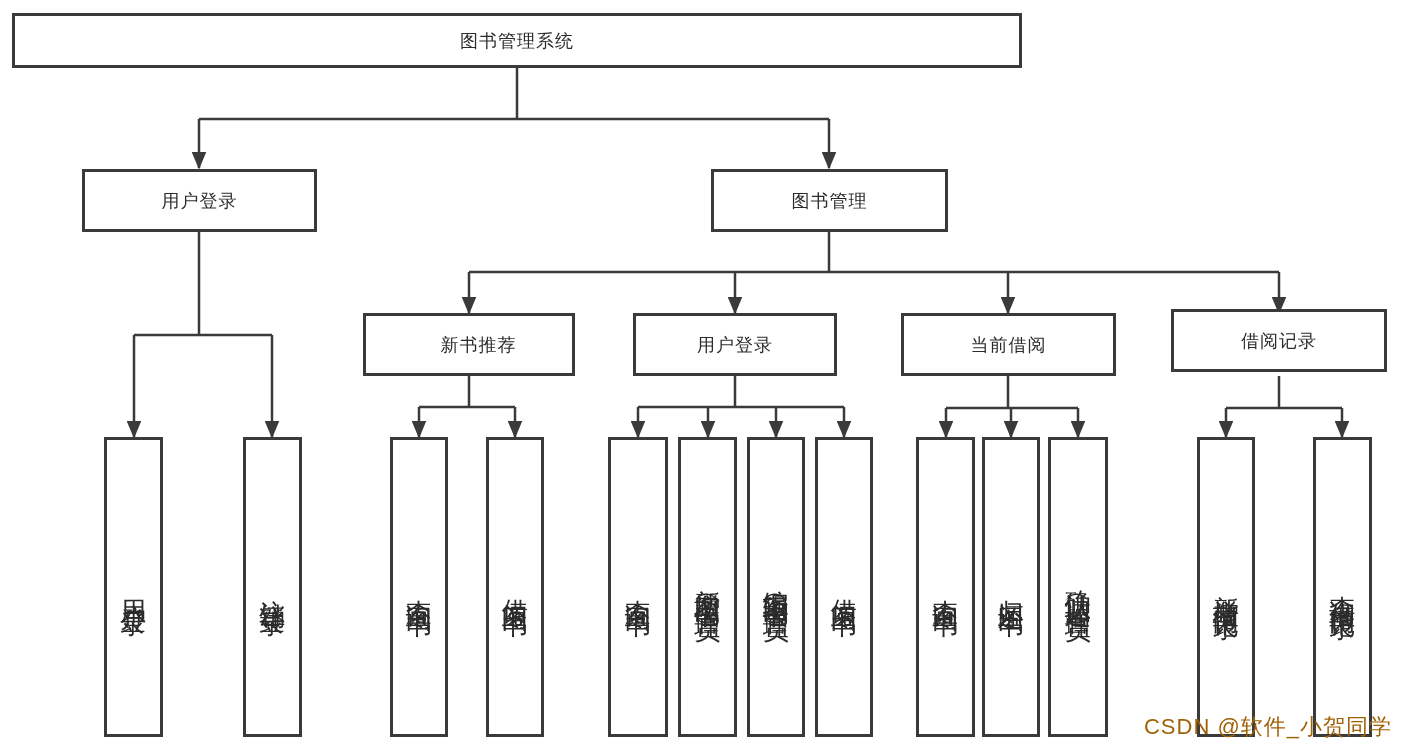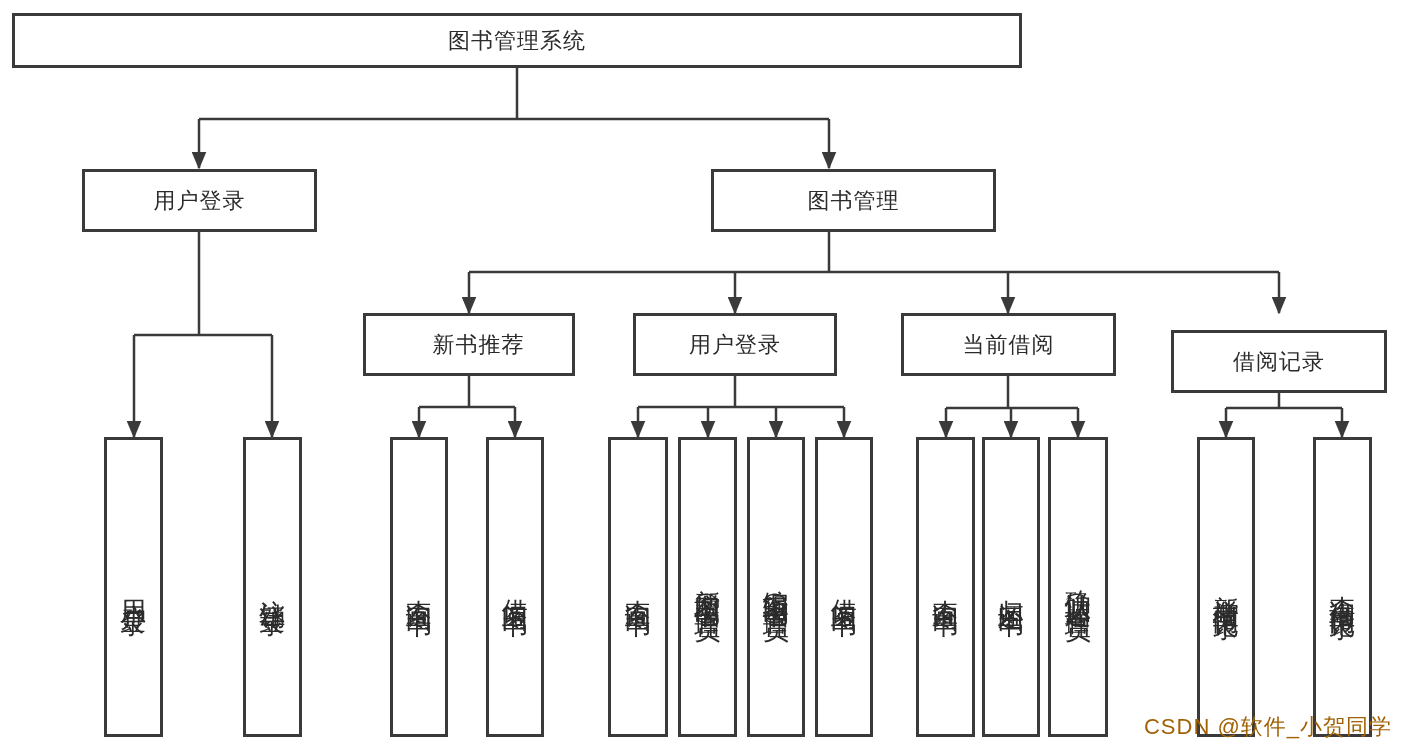--- a/index.html
+++ b/index.html
@@ -20,21 +20,21 @@
     position: absolute;
     box-sizing: border-box;
     border: 3px solid #3a3a3a;
     background: #ffffff;
     display: flex;
     align-items: center;
     justify-content: center;
     color: #2b2b2b;
   }
   .box.h {
-    font-size: 22px;
+    font-size: 18px;
     letter-spacing: 1px;
     white-space: nowrap;
     justify-content: center;
   }
   .box.v {
     writing-mode: vertical-rl;
     text-orientation: mixed;
     font-size: 26px;
     letter-spacing: 4px;
     line-height: 1.1;
@@ -98,34 +98,34 @@
     </g>
   </svg>
 
   <div class="box h" style="left:12px; top:13px; width:1010px; height:55px;">
     <span>图书管理系统</span>
   </div>
 
   <div class="box h" style="left:82px; top:169px; width:235px; height:63px;">
     <span>用户登录</span>
   </div>
-  <div class="box h" style="left:711px; top:169px; width:285px; height:63px;">
+  <div class="box h" style="left:711px; top:169px; width:237px; height:63px;">
     <span>图书管理</span>
   </div>
 
   <div class="box h" style="left:363px; top:313px; width:212px; height:63px;padding-left:19px;">
     <span>新书推荐</span>
   </div>
   <div class="box h" style="left:633px; top:313px; width:204px; height:63px;">
     <span>用户登录</span>
   </div>
   <div class="box h" style="left:901px; top:313px; width:215px; height:63px;">
     <span>当前借阅</span>
   </div>
-  <div class="box h" style="left:1171px; top:330px; width:216px; height:63px;">
+  <div class="box h" style="left:1171px; top:309px; width:216px; height:63px;">
     <span>借阅记录</span>
   </div>
 
   <div class="box v" style="left:104px; top:437px; width:59px; height:300px;">
     <span>用户登录</span>
   </div>
   <div class="box v" style="left:243px; top:437px; width:59px; height:300px;">
     <span>注销登录</span>
   </div>
 

